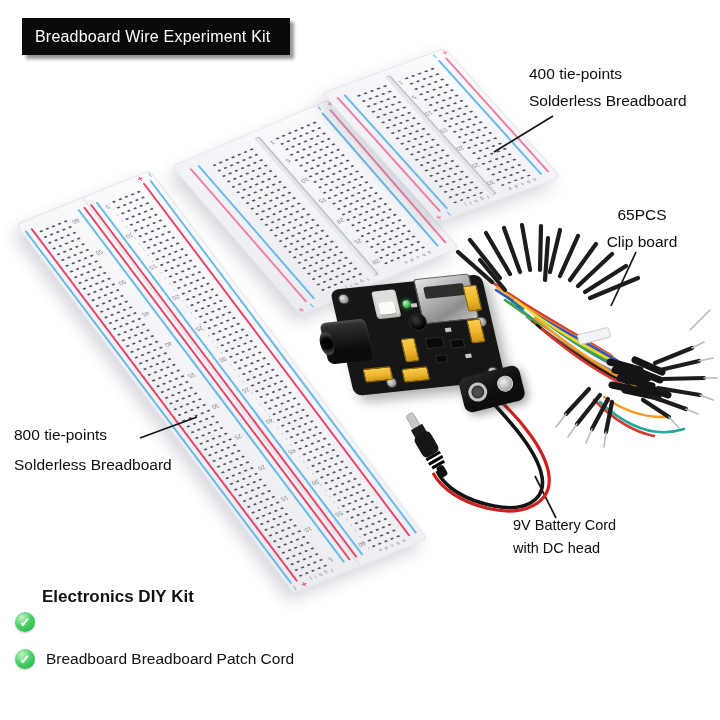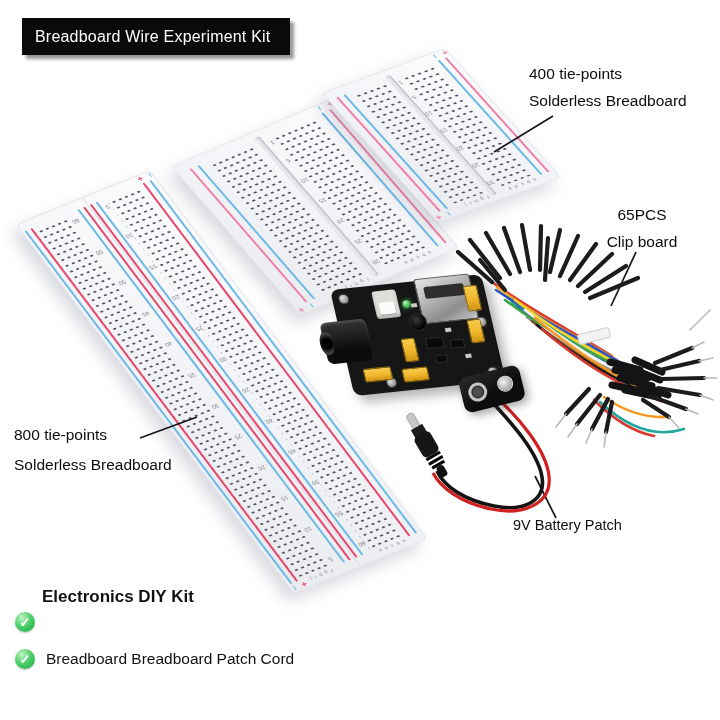--- a/index.html
+++ b/index.html
@@ -334,21 +334,22 @@
   </div>
   <div class="callout co-65">
     <div>65PCS</div>
     <div>Clip board</div>
   </div>
   <div class="callout co-800">
     <div>800 tie-points</div>
     <div>Solderless Breadboard</div>
   </div>
   <div class="callout co-batt">
-    <div>9V Battery Patch</div>
+    <div>9V Battery Cord</div>
+    <div>with DC head</div>
   </div>
 
   <div class="feat-head">Electronics DIY Kit</div>
   <div class="feat-row r1">
     <span class="check">✓</span>
   </div>
   <div class="feat-row r2">
     <span class="check">✓</span>
     <span>Breadboard Breadboard Patch Cord</span>
   </div>

